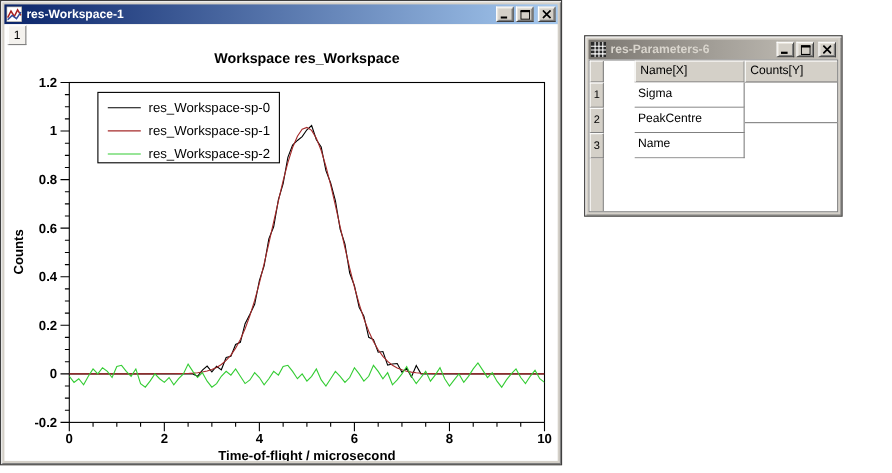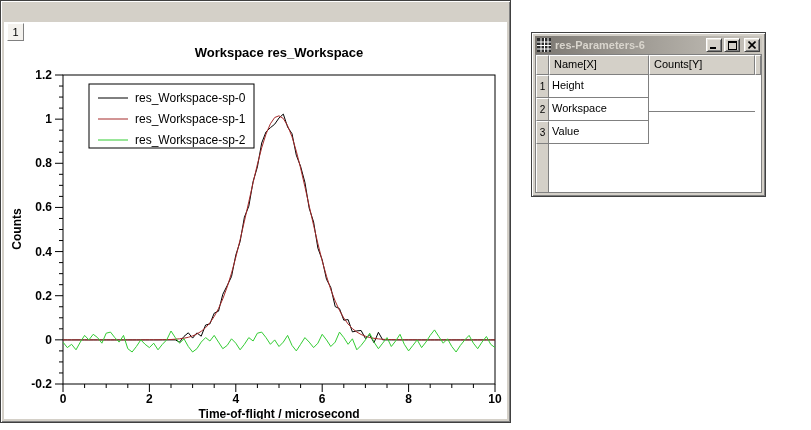--- a/index.html
+++ b/index.html
@@ -50,40 +50,64 @@
   #param-window { left:531px; top:32px; width:235px; height:165px; }
   #param-window .client { display:flex; flex-direction:column; background:#ffffff;
                           border:1px solid #808080; }
   .trow  { display:flex; flex:0 0 auto; }
   .hcell, .rowhdr {
     background:#d4d0c8; border:1px solid; border-color:#ffffff #808080 #808080 #ffffff;
     font-size:11px; color:#000; overflow:hidden;
   }
   .hcell { padding:2px 0 0 4px; }
   .corner { flex:0 0 13px; }
-  .col-name  { flex:0 0 100px; }
+  .col-name  { flex:0 0 100px;margin-left:28px; }
   .col-value { flex:0 0 106px; }
   .col-stub  { flex:1 1 auto; }
   .rowhdr { flex:0 0 13px; display:flex; align-items:center; justify-content:center;
             font-size:10px; }
   .dcell { background:#ffffff; border-right:1px solid #808080; border-bottom:1px solid #808080;
            font-size:11px; color:#000; padding:0 3px; line-height:21px; white-space:nowrap;
            overflow:hidden; }
   .dcell.num { text-align:right;margin-top:36px; }
   .hrow  { height:20px; }
   .drow  { height:23px; }
   .fillrow { flex:1 1 auto; display:flex; }
   .fill-strip { flex:0 0 13px; background:#d4d0c8;
                 border-right:1px solid #808080; border-left:1px solid #ffffff; }
   .fill-rest  { flex:1; background:#ffffff; }
 </style>
 </head>
 <body>
 
 <div class="win" id="plot-window">
+  <div class="titlebar active">
+    <svg class="tb-icon" viewBox="0 0 14 14">
+      <rect x="0" y="0" width="14" height="14" fill="#ffffff" stroke="#808080"></rect>
+      <polyline points="1,10 4,4 7,9 10,3 13,8" fill="none" stroke="#aa2222" stroke-width="1.4"></polyline>
+      <polyline points="1,12 5,8 9,11 13,5" fill="none" stroke="#334d99" stroke-width="1.4"></polyline>
+    </svg>
+    <span class="title-text">res-Workspace-1</span>
+    <div class="winbtn">
+      <svg width="8" height="7" viewBox="0 0 8 7">
+          <rect x="0" y="5" width="6" height="2" fill="#000"></rect>
+        </svg>
+    </div>
+    <div class="winbtn">
+      <svg width="9" height="9" viewBox="0 0 9 9">
+          <rect x="0.5" y="1.5" width="8" height="7" fill="none" stroke="#000"></rect>
+          <rect x="0" y="0" width="9" height="2" fill="#000"></rect>
+        </svg>
+    </div>
+    <div class="winbtn close">
+      <svg width="8" height="8" viewBox="0 0 8 8">
+          <path d="M0.5,0.5 L7.5,7.5 M7.5,0.5 L0.5,7.5" stroke="#000" stroke-width="1.6"></path>
+        </svg>
+    </div>
+  </div>
   <div class="client">
     <div class="layer-button">1</div>
     <svg id="plot-svg" width="505" height="399" viewBox="3 21 505 399">
       <defs>
         <clipPath id="plotclip">
             <rect x="62" y="74" width="432" height="309"></rect>
           </clipPath>
       </defs>
       <text class="ptitle" x="278" y="56" text-anchor="middle">Workspace res_Workspace</text>
       <text class="axtitle" x="278" y="417" text-anchor="middle">Time-of-flight / microsecond</text>
@@ -206,29 +230,29 @@
   </div>
   <div class="client">
     <div class="trow hrow">
       <div class="hcell corner"></div>
       <div class="hcell col-name">Name[X]</div>
       <div class="hcell col-value">Counts[Y]</div>
       <div class="hcell col-stub"></div>
     </div>
     <div class="trow drow">
       <div class="rowhdr">1</div>
-      <div class="dcell col-name">Height</div>
+      <div class="dcell col-name">Sigma</div>
       <div class="dcell col-value num">1.01549</div>
     </div>
     <div class="trow drow">
       <div class="rowhdr">2</div>
-      <div class="dcell col-name">Workspace</div>
+      <div class="dcell col-name">PeakCentre</div>
     </div>
     <div class="trow drow">
       <div class="rowhdr">3</div>
-      <div class="dcell col-name">Value</div>
+      <div class="dcell col-name">Name</div>
     </div>
     <div class="fillrow">
       <div class="fill-strip"></div>
       <div class="fill-rest"></div>
     </div>
   </div>
 </div>
 
 </body></html>

